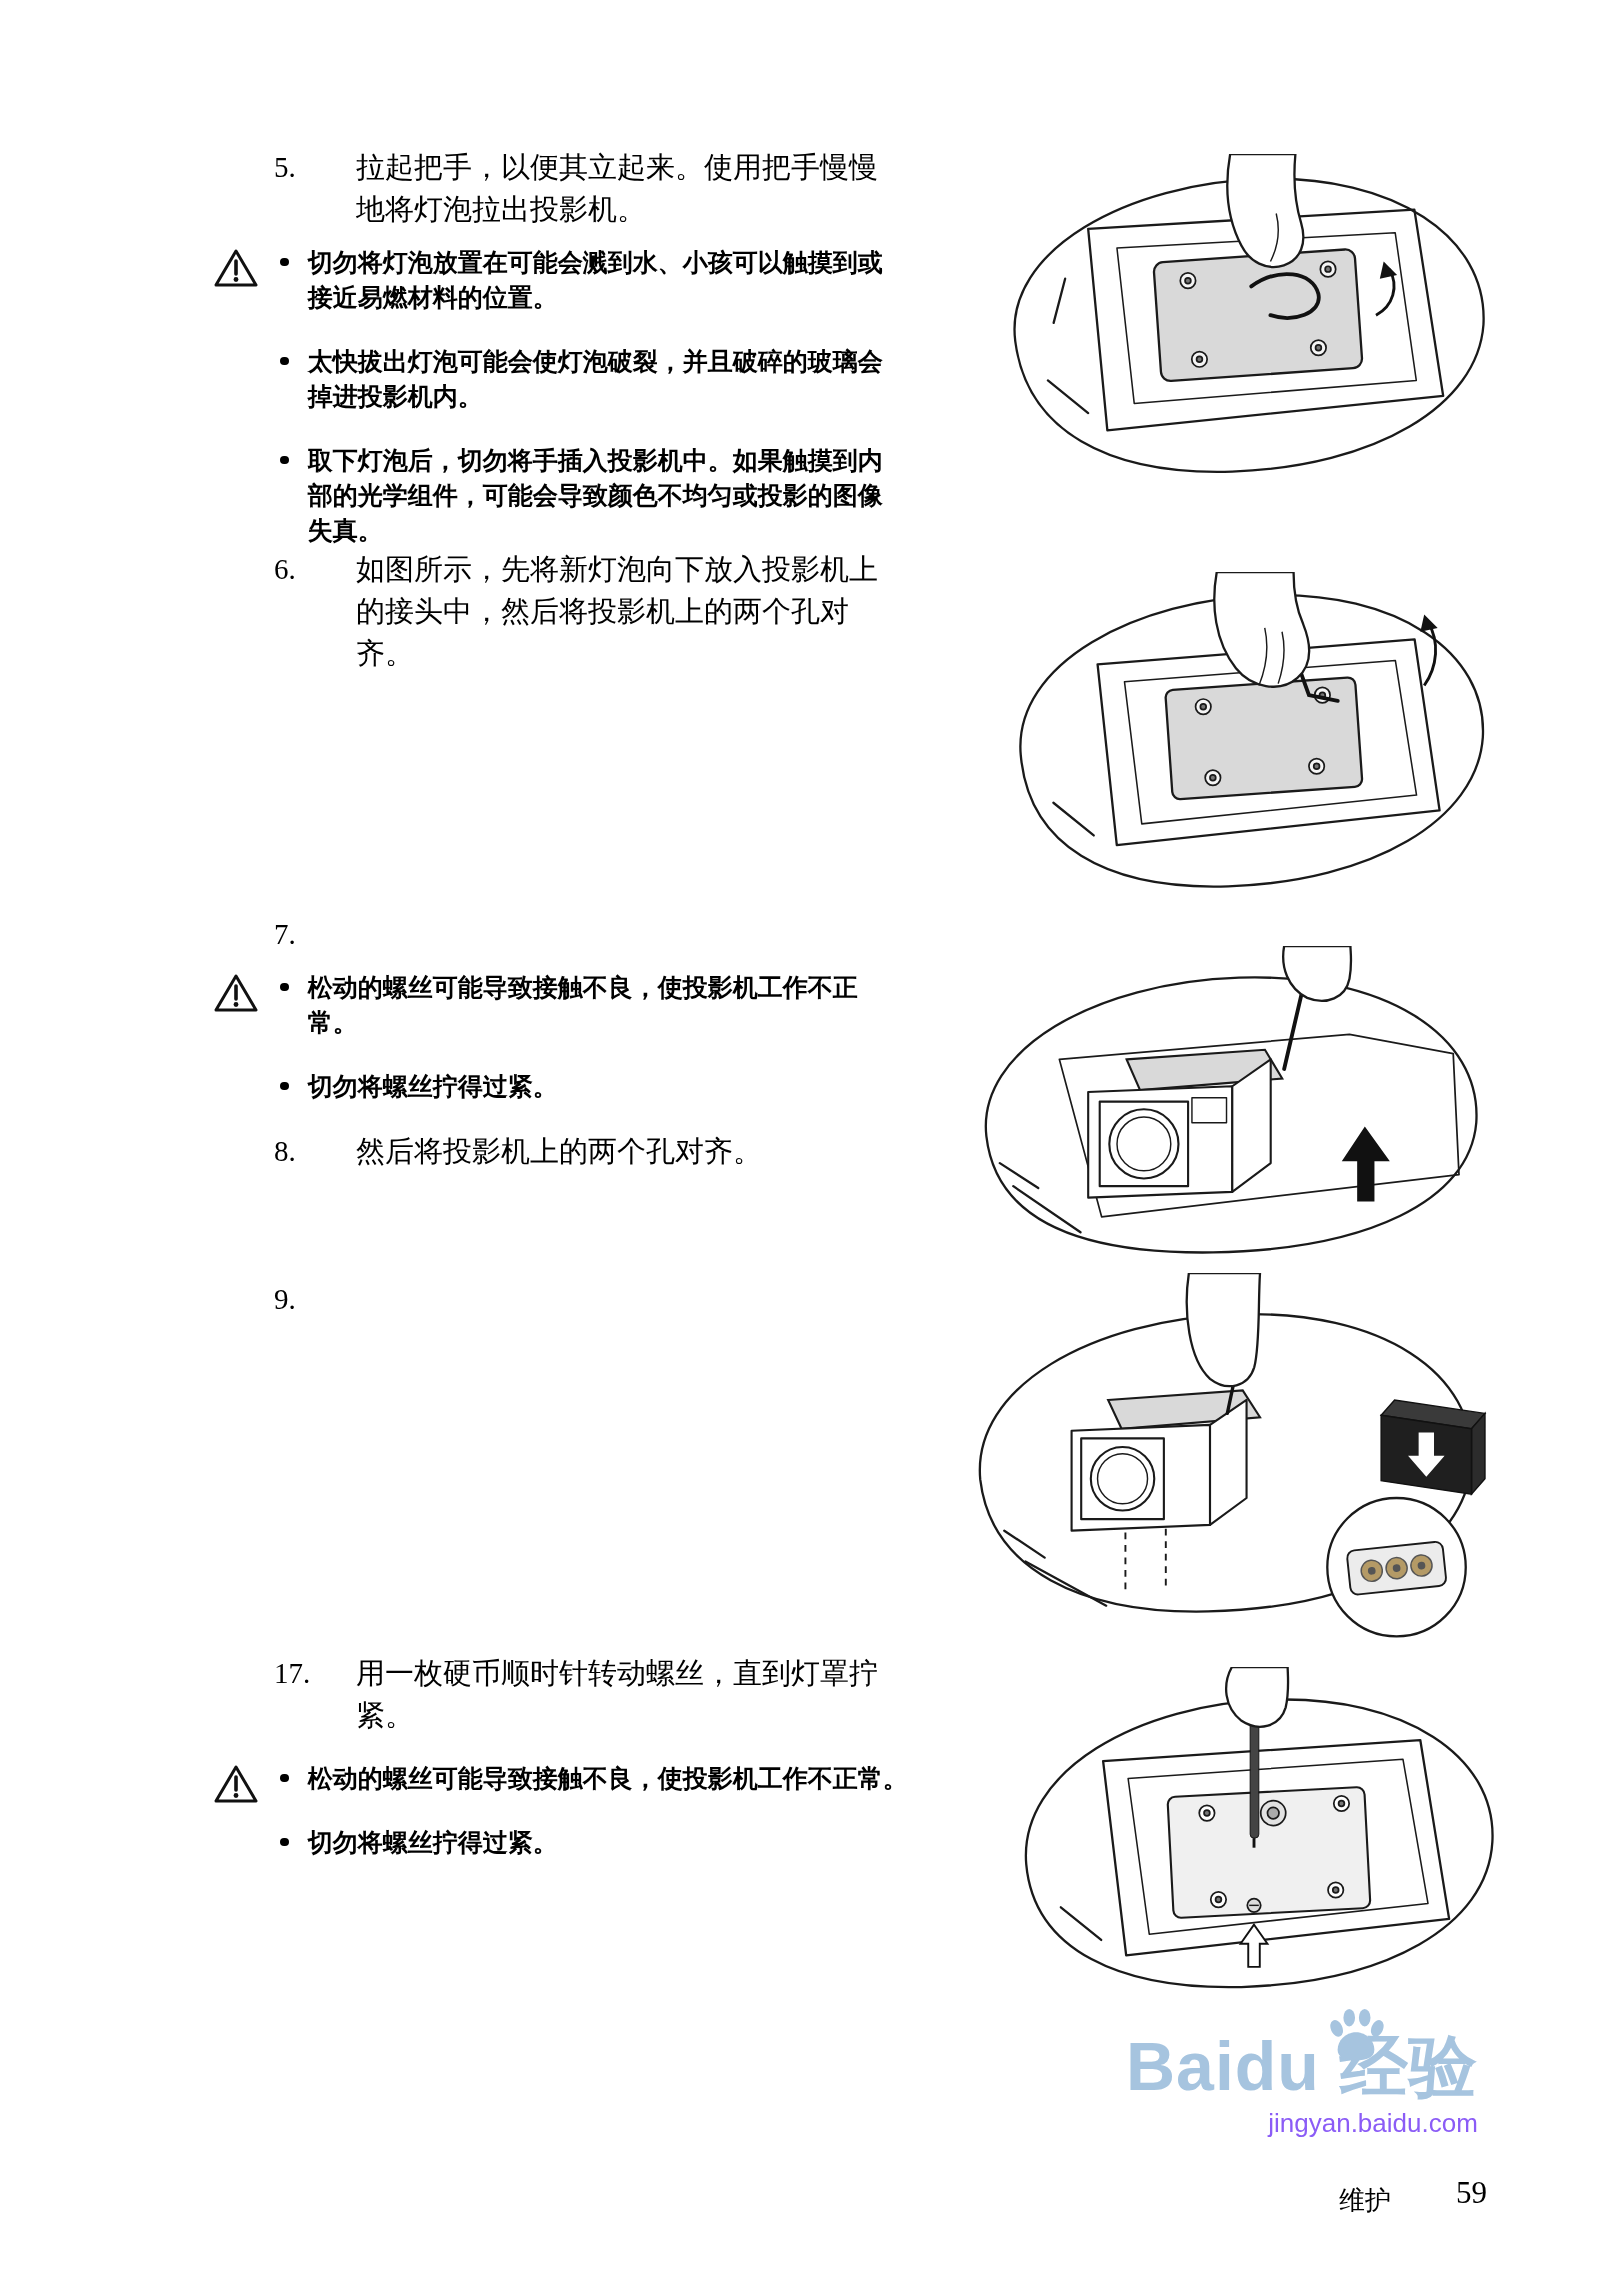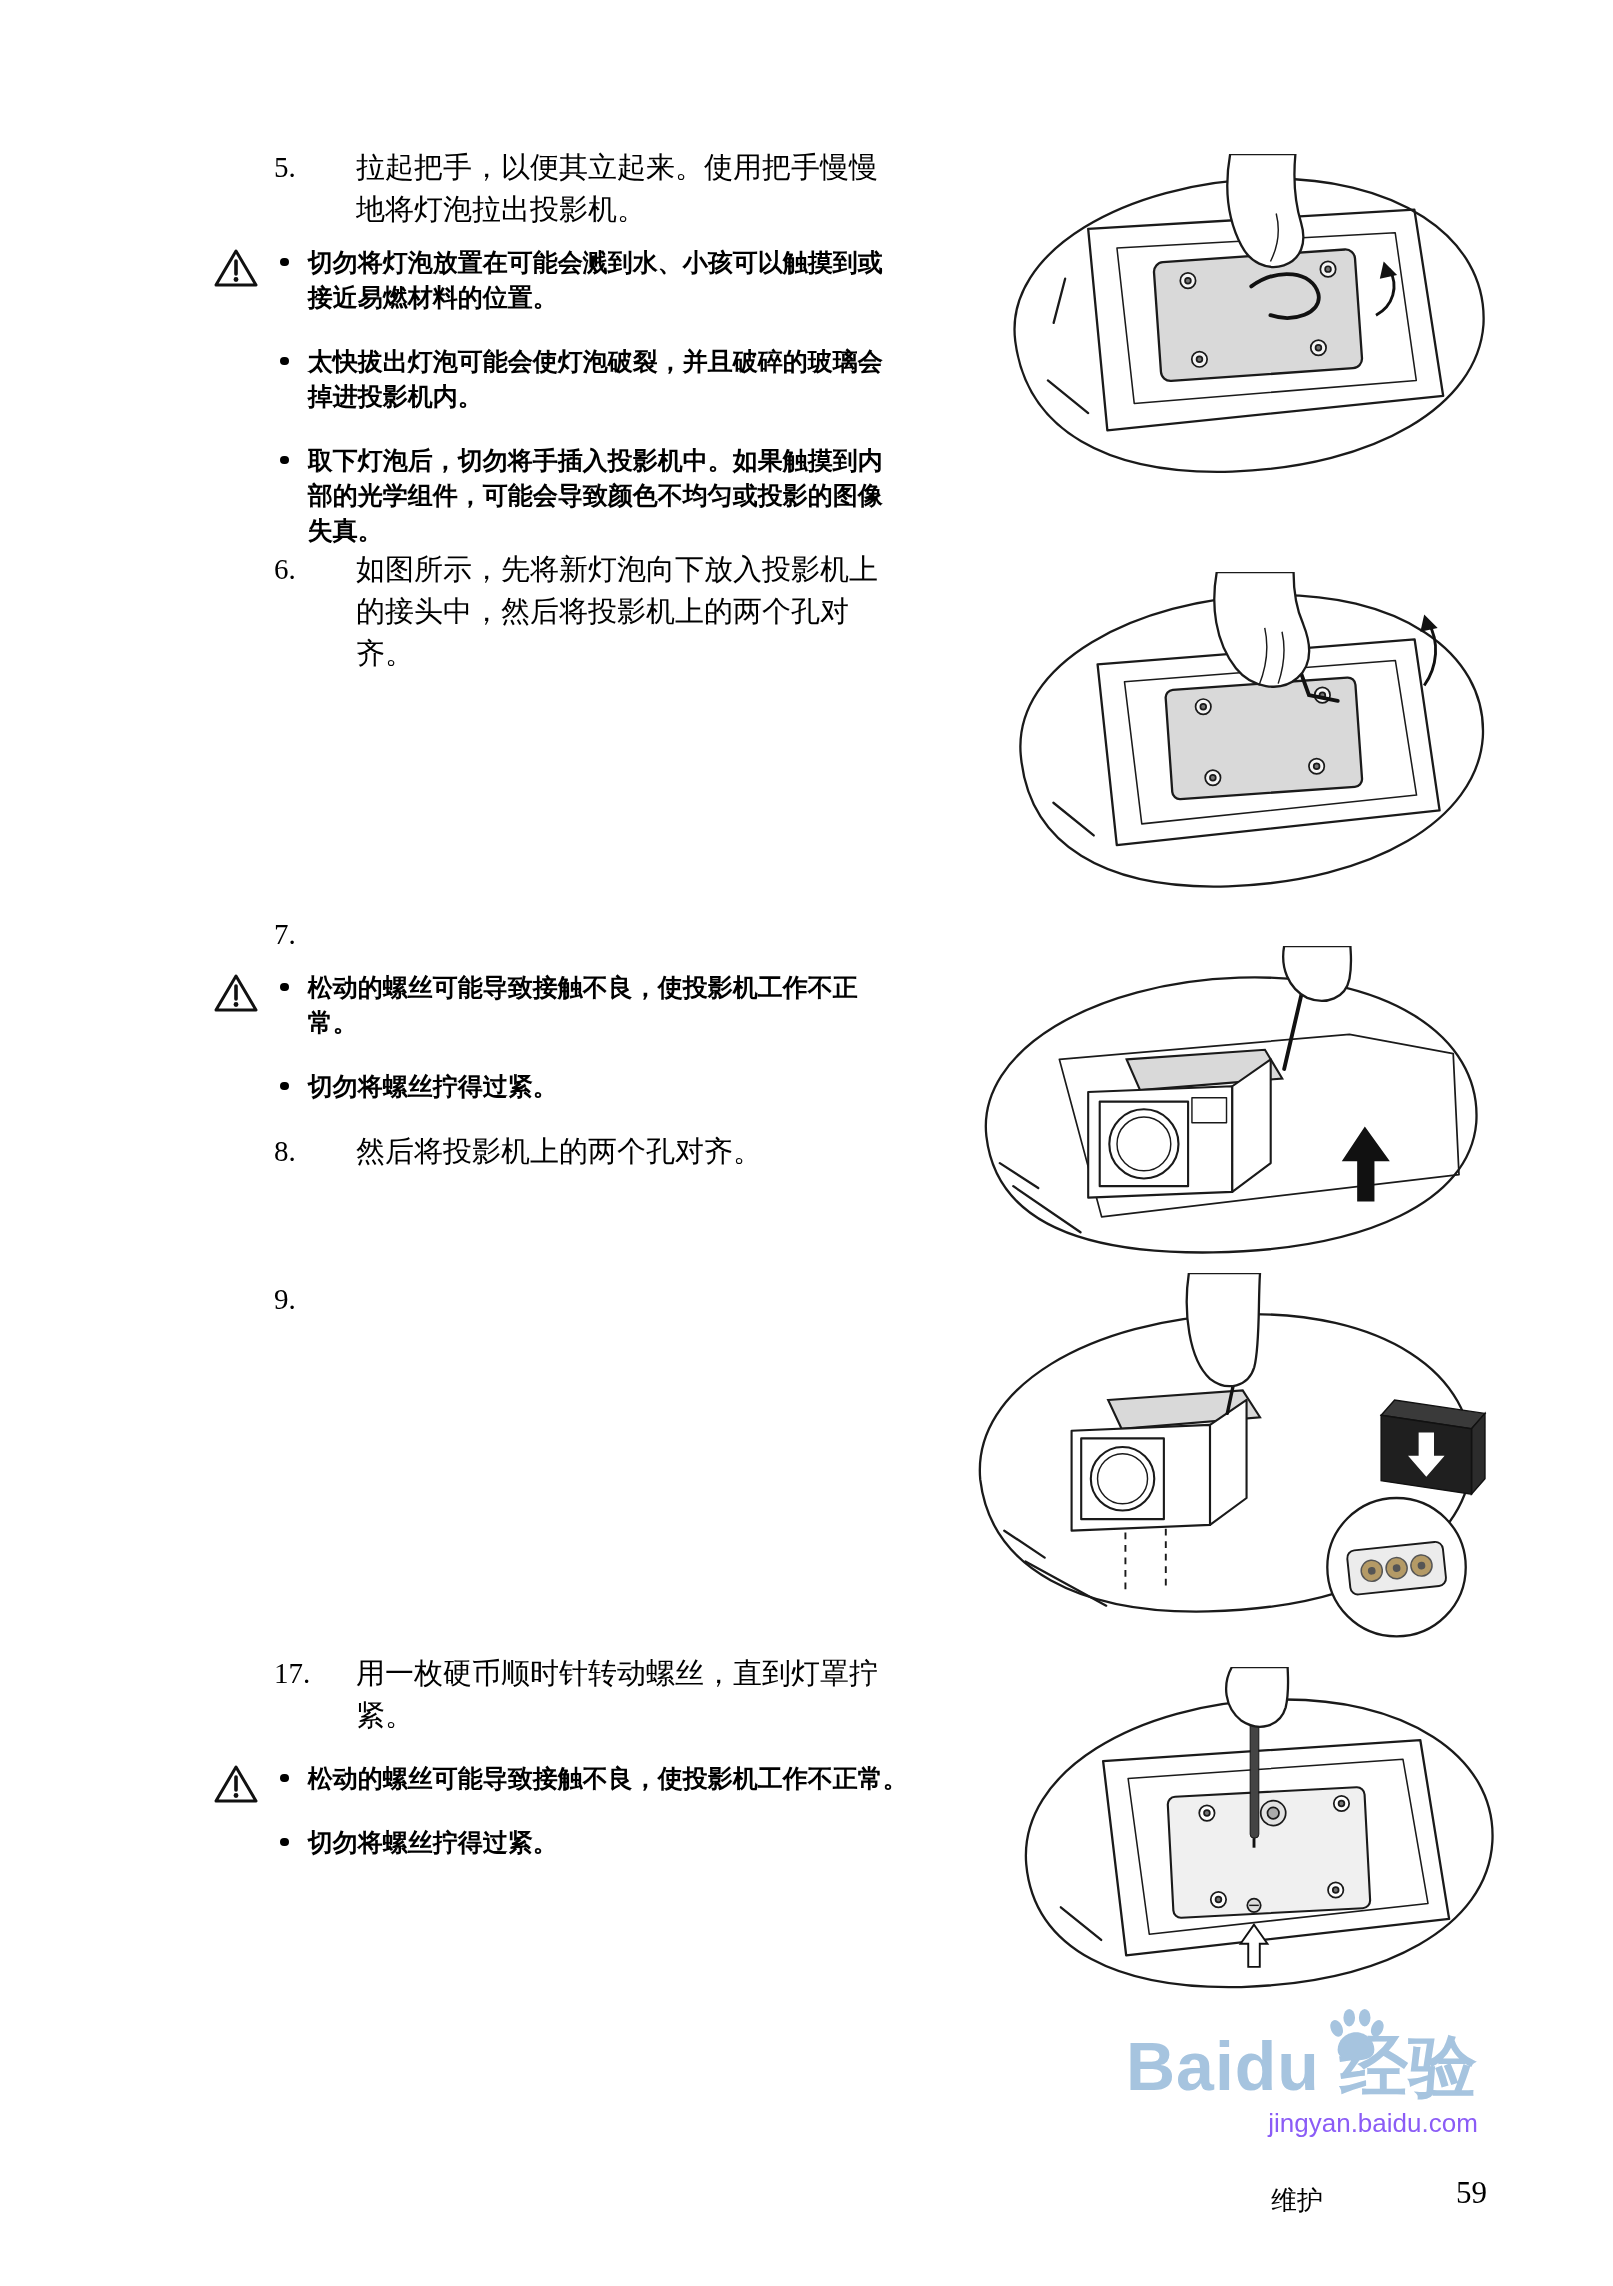--- a/index.html
+++ b/index.html
@@ -25,21 +25,21 @@
   .warn-item { display:flex; margin-bottom:29px; }
   .warn-item:last-child { margin-bottom:0; }
   .bullet { width:8.6px; height:8.6px; border-radius:50%; background:#000; margin:12.5px 19px 0 5.8px; flex:none; }
   .warn-text { font-size:25px; font-weight:bold; line-height:35px; }
 
   
   .figure { position:absolute; }
   .figure svg { display:block; width:100%; height:100%; }
 
   
-  .footer-section { position:absolute; left:1271px; top:2183px; font-size:26px; }
+  .footer-section { position:absolute; left:1339px; top:2183px; font-size:26px; }
   .footer-page { position:absolute; left:1456px; top:2175px; font-size:31px; font-family:Liberation Serif, serif; }
 
   
   .watermark { position:absolute; left:1126px; top:2029px; color:#a6c4df; }
   .wm-logo { position:relative; font-size:68px; font-weight:bold; letter-spacing:1px; line-height:1.1; white-space:nowrap; }
   .wm-paw { position:absolute; left:200px; top:-29px; width:60px; height:52px; }
   .wm-url { font-size:26px; margin-top:3.8px; text-align:right; color:#8b5cf6; }
 </style>
 </head>
 <body>

